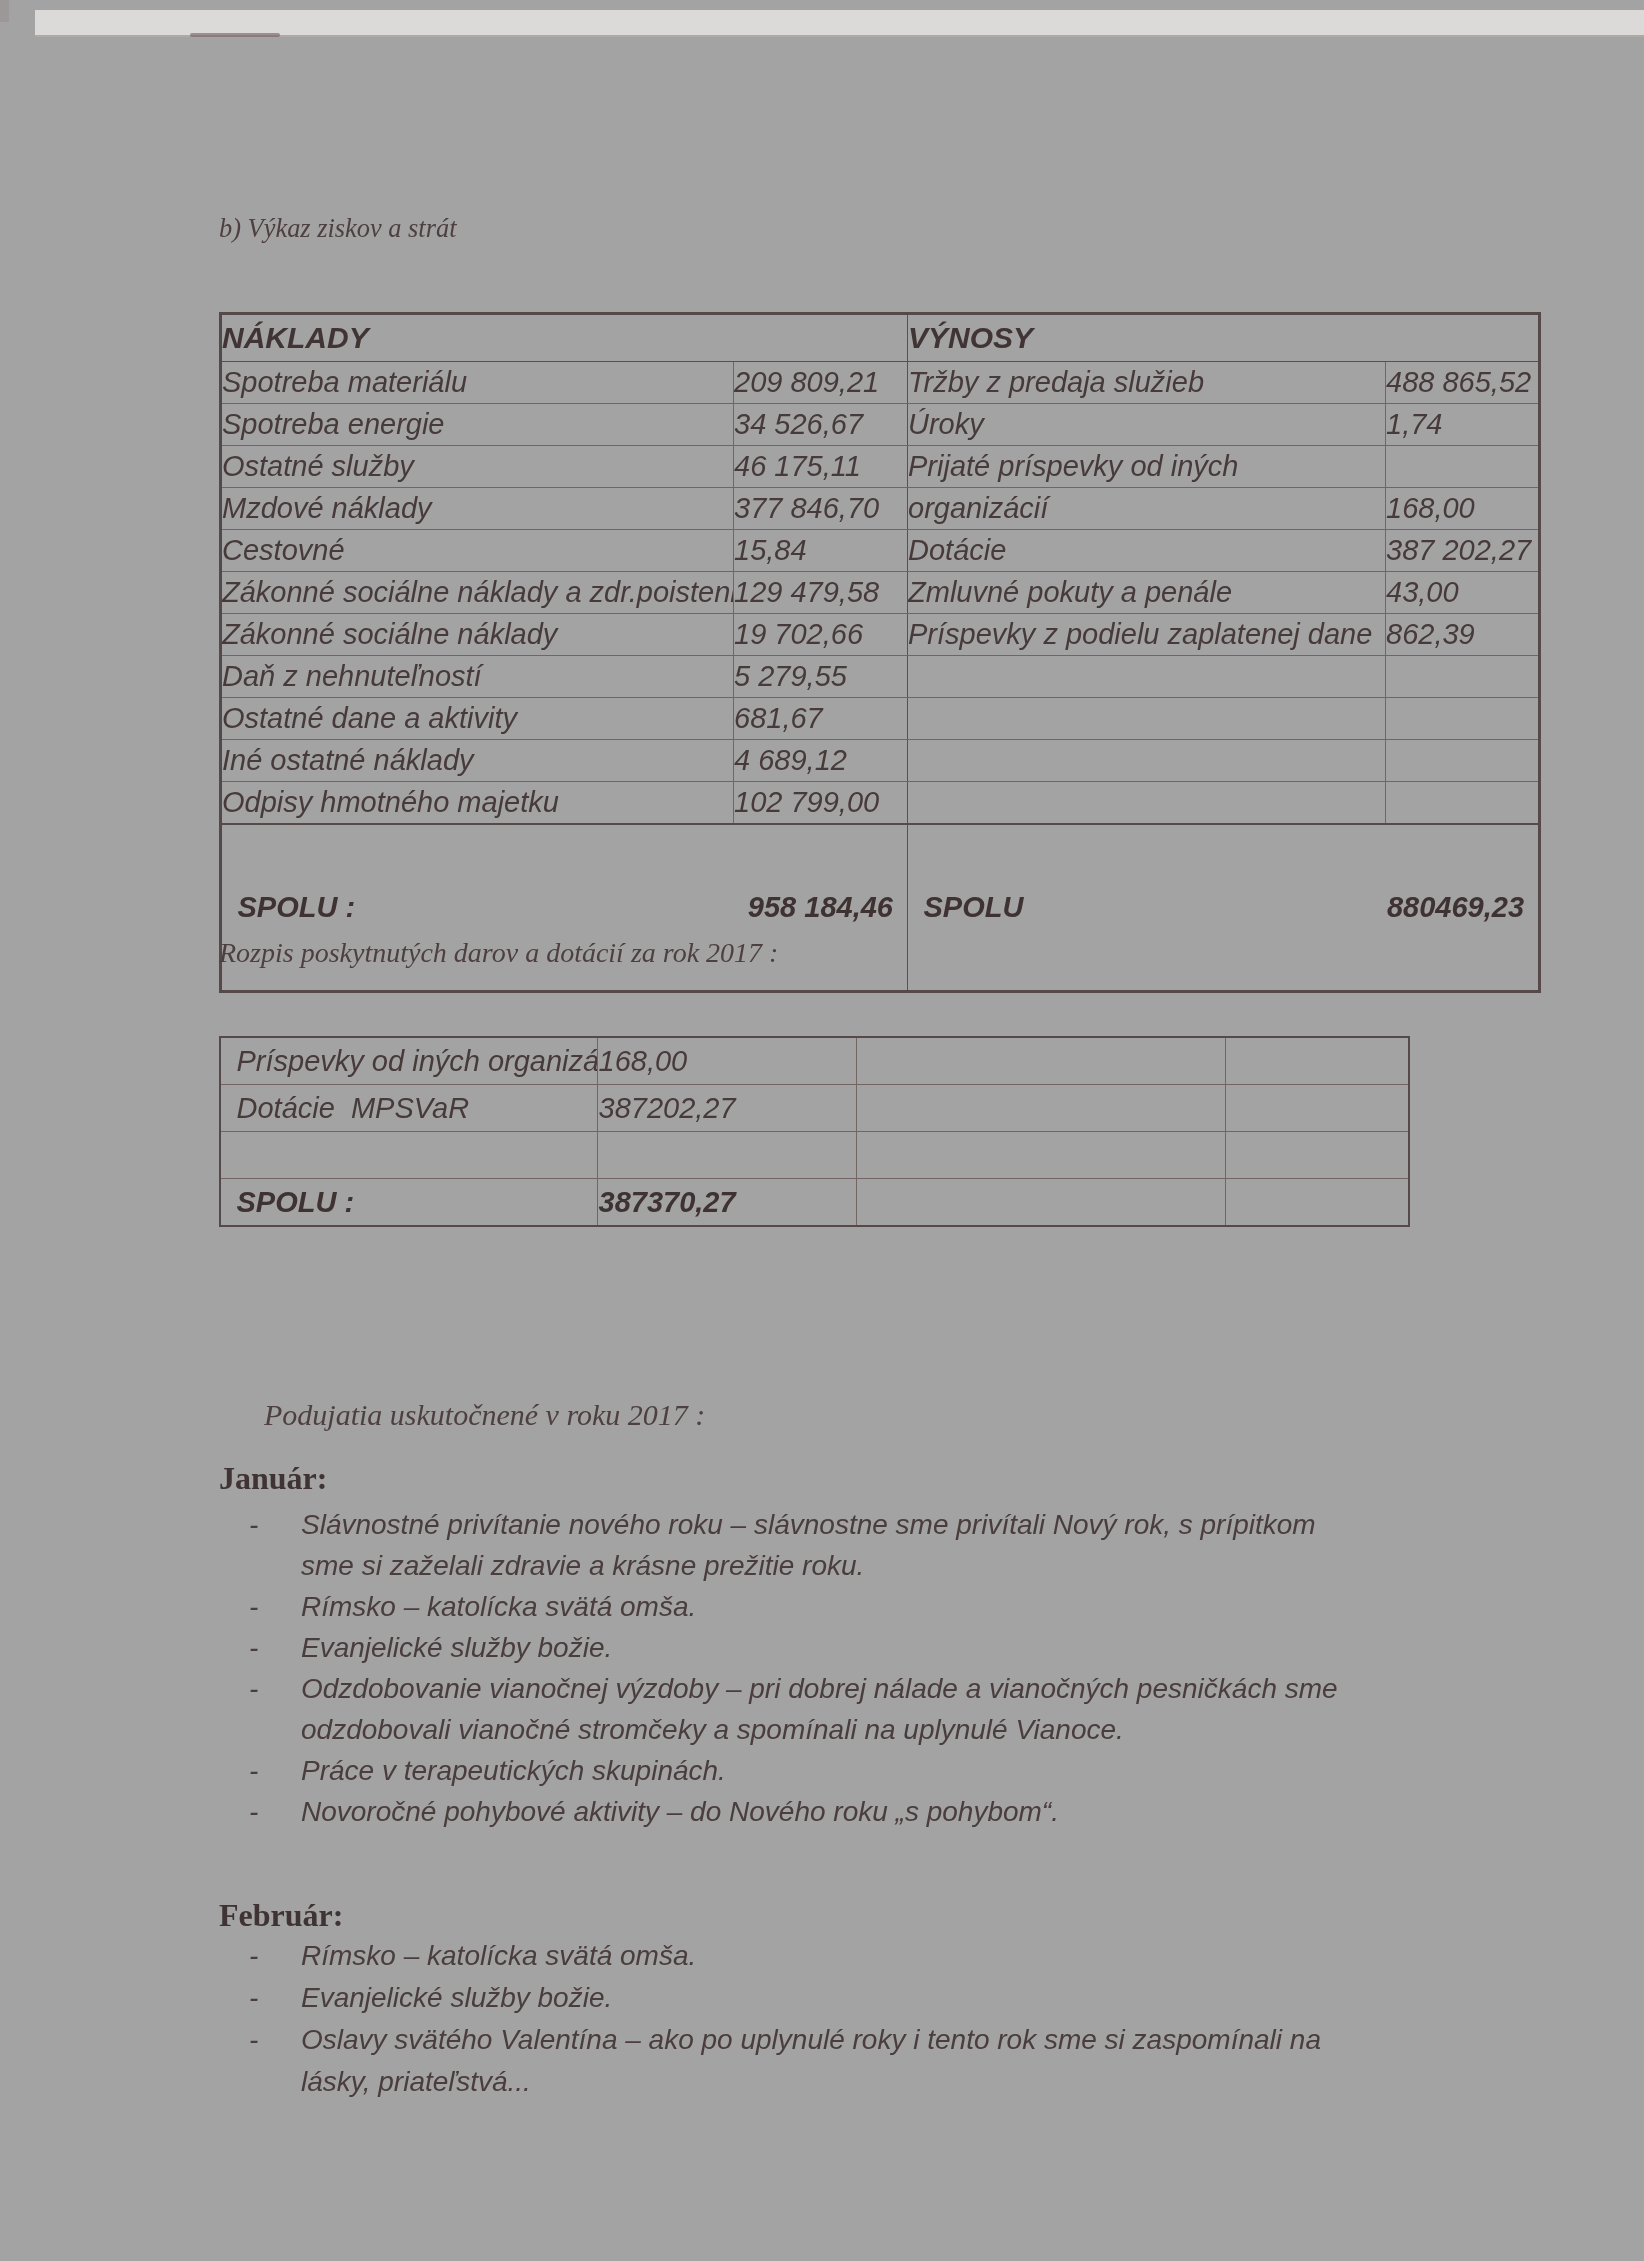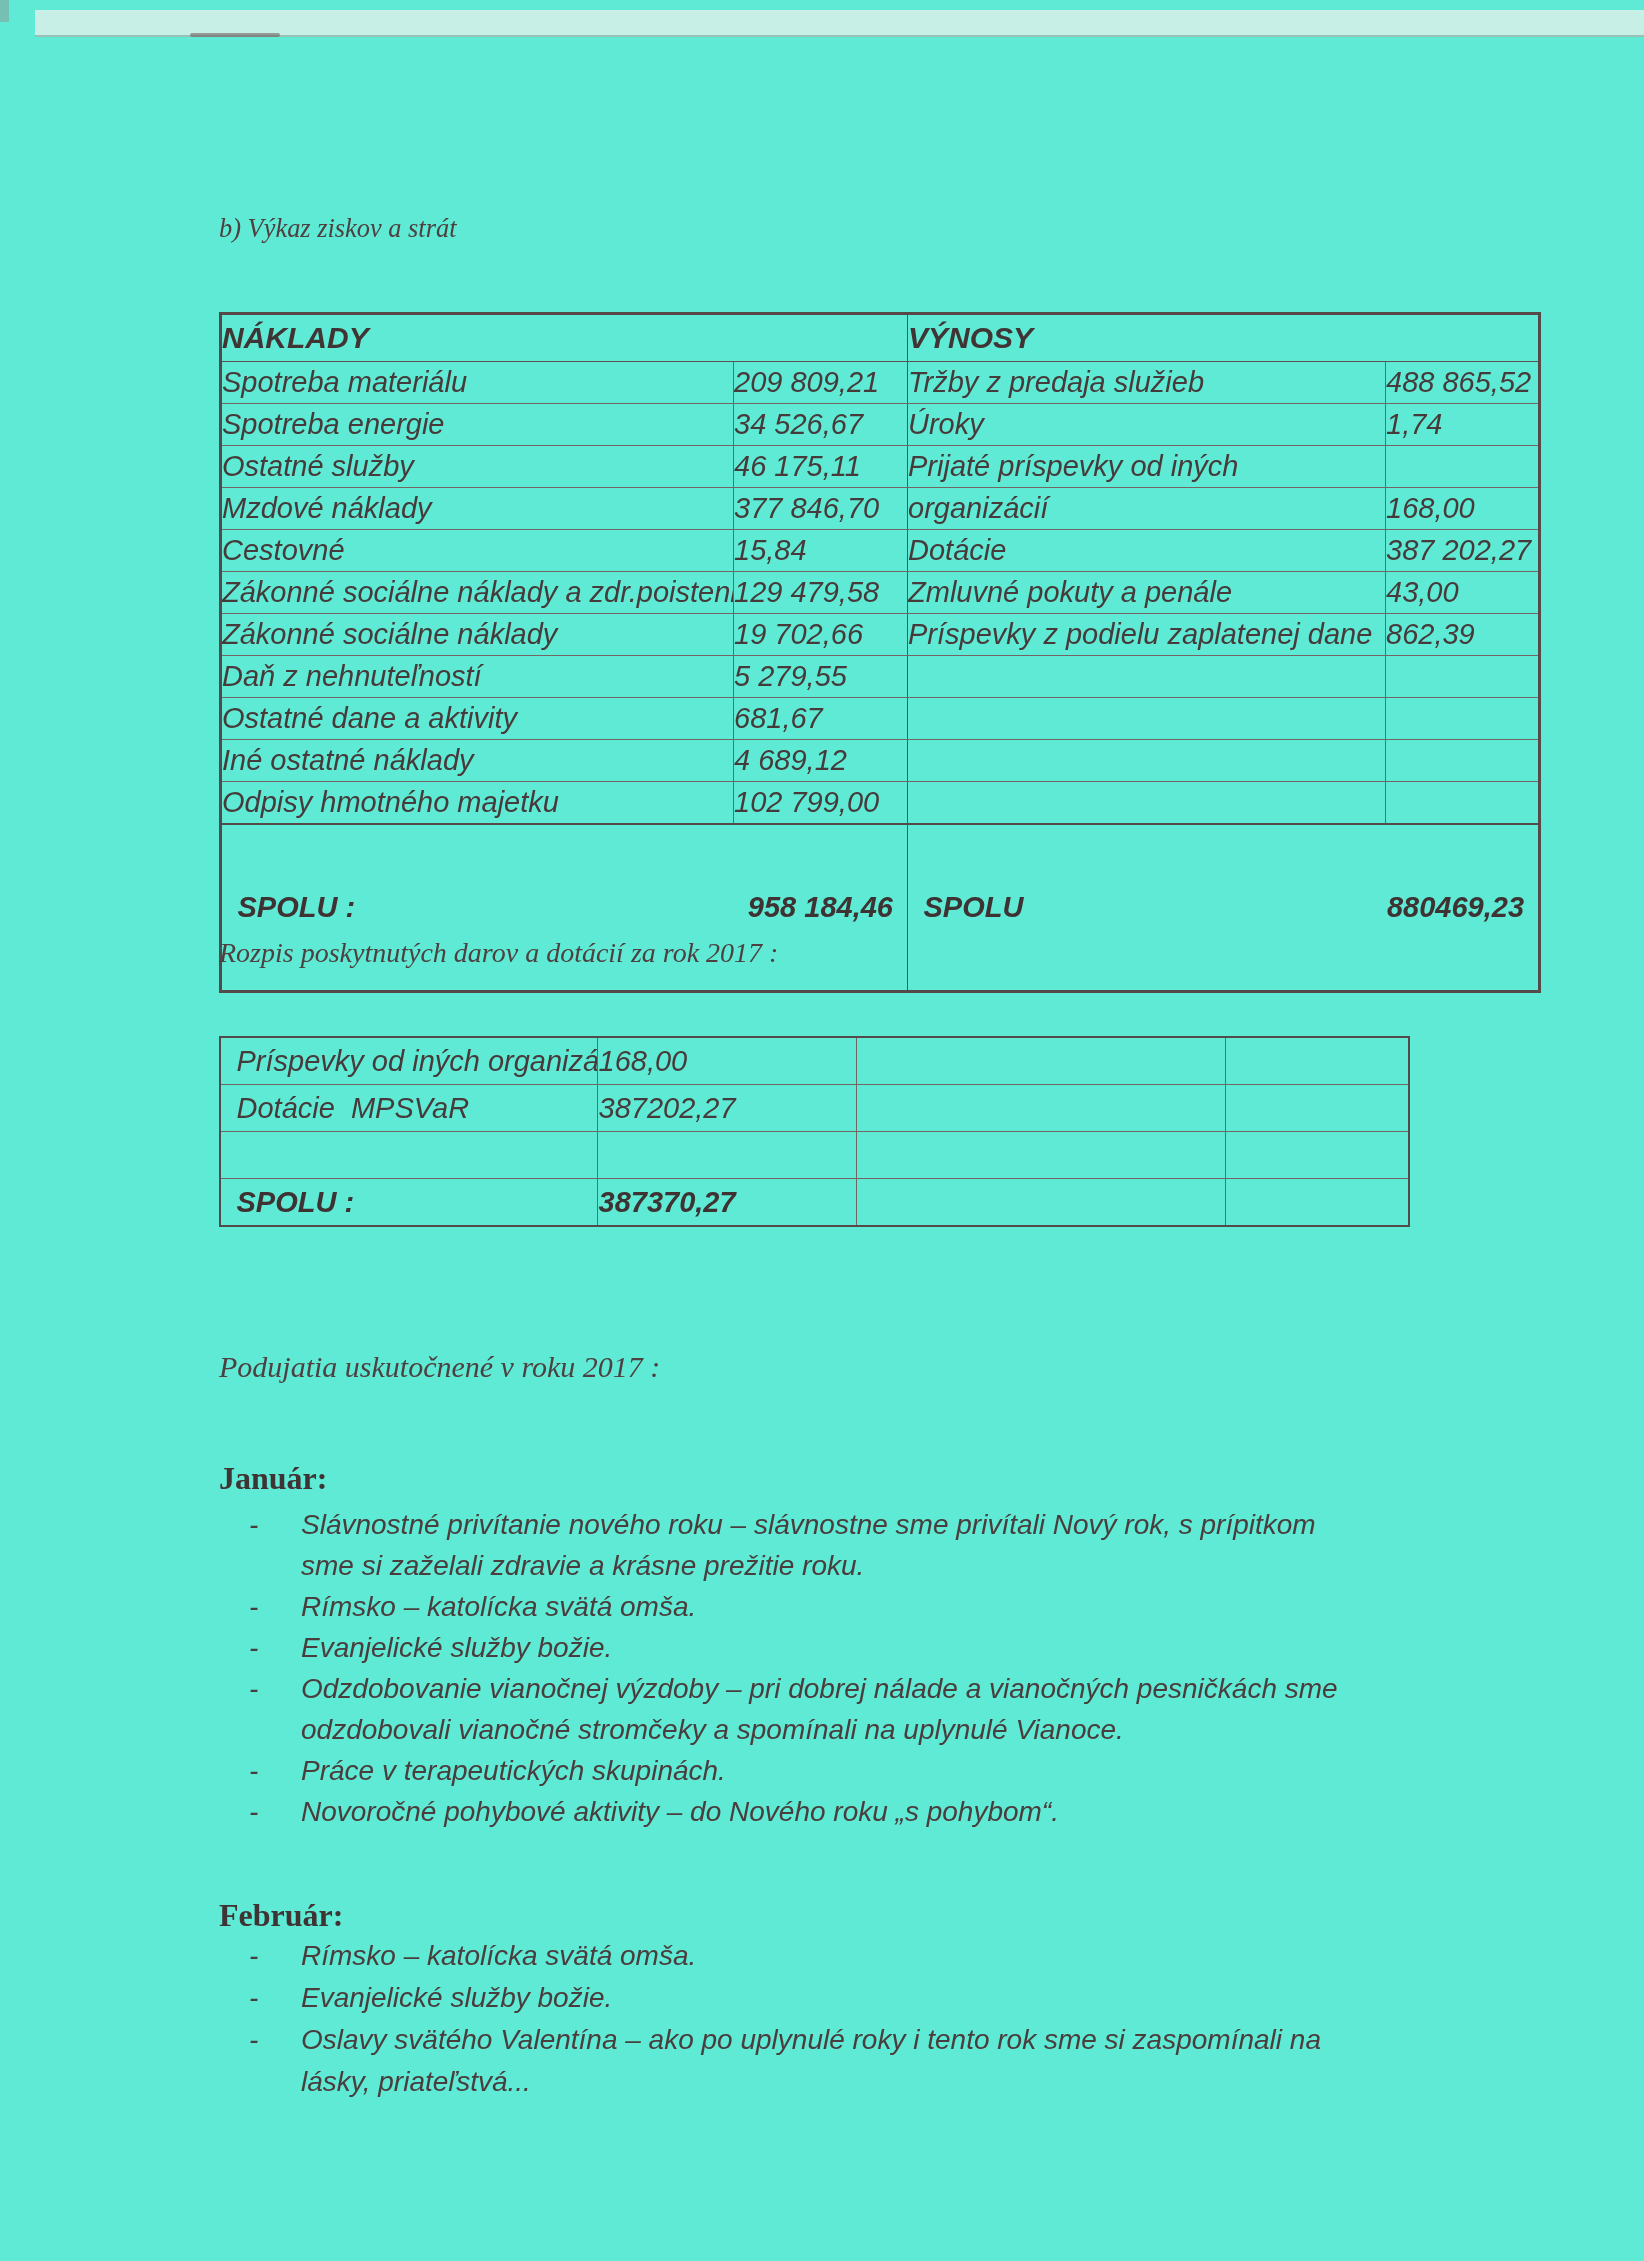--- a/index.html
+++ b/index.html
@@ -1,35 +1,35 @@
 <!DOCTYPE html>
 <html style="font-size:10.3px"><head>
 <meta charset="utf-8">
 <style>
   html,body{margin:0;padding:0;background:#e8e6e2;}
   .page{
     position:relative;
     width:1644px;height:2261px;
     margin:0 auto;
-    background:#5eead4;
+    background:#a3a3a3;
     font-family:"Liberation Sans","DejaVu Sans",sans-serif;
     color:#4a3d3d;
     overflow:hidden;
   }
   
   .scan-band{position:absolute;left:35px;top:10.3px;width:1609px;height:24.5px;background:#f3f1ee;opacity:.7;}
   .scan-line{position:absolute;left:35px;top:35px;width:1609px;height:1.9px;background:#b5aaa8;opacity:.65;}
   .scan-smudge{position:absolute;left:190px;top:33px;width:90px;height:3.9px;background:#6f5f5f;opacity:.6;border-radius:1.9px;}
   .scan-corner{position:absolute;left:0;top:0;width:9px;height:22px;background:#958b8b;opacity:.45;}
 
   
   .serif-h{position:absolute;left:219px;font-family:"Liberation Serif","DejaVu Serif",serif;font-style:italic;color:#4e4040;}
   #heading-b{top:213px;font-size:26.4px;}
   #rozpis-heading{top:937px;font-size:28px;}
-  #podujatia-heading{top:1350px;font-size:30px;}
+  #podujatia-heading{top:1398px;font-size:30px;margin-left:45px;}
   .month-title{position:absolute;left:219px;font-family:"Liberation Serif","DejaVu Serif",serif;font-weight:bold;font-size:32px;color:#3f3333;}
   #january-title{top:1460px;}
   #february-title{top:1897px;}
 
   
   table{border-collapse:collapse;table-layout:fixed;margin-top:32px;}
   td{font-style:italic;font-size:29px;color:#473a3a;overflow:hidden;white-space:pre;}
   .pl-table{position:absolute;left:219px;top:280px;width:1319px;border:3.2px solid #564949;}
   .pl-table td{border:1.3px solid #746565;height:41px;padding:0;}
   .pl-table .hdr td{height:46px;font-weight:bold;font-size:30px;color:#403434;border-bottom:1.9px solid #5d4f4f;}

